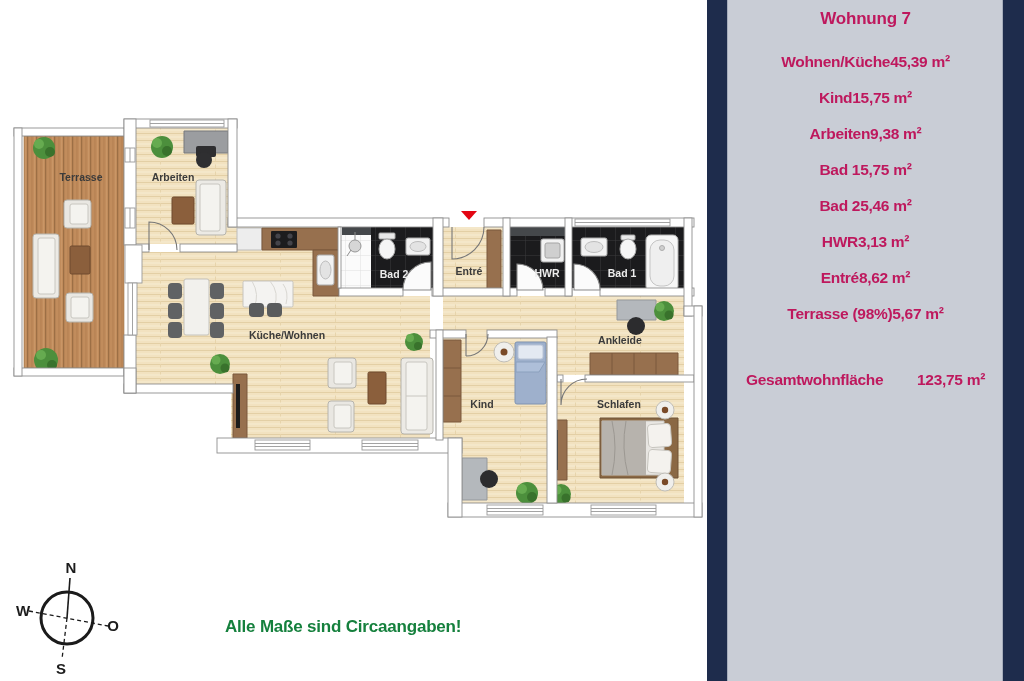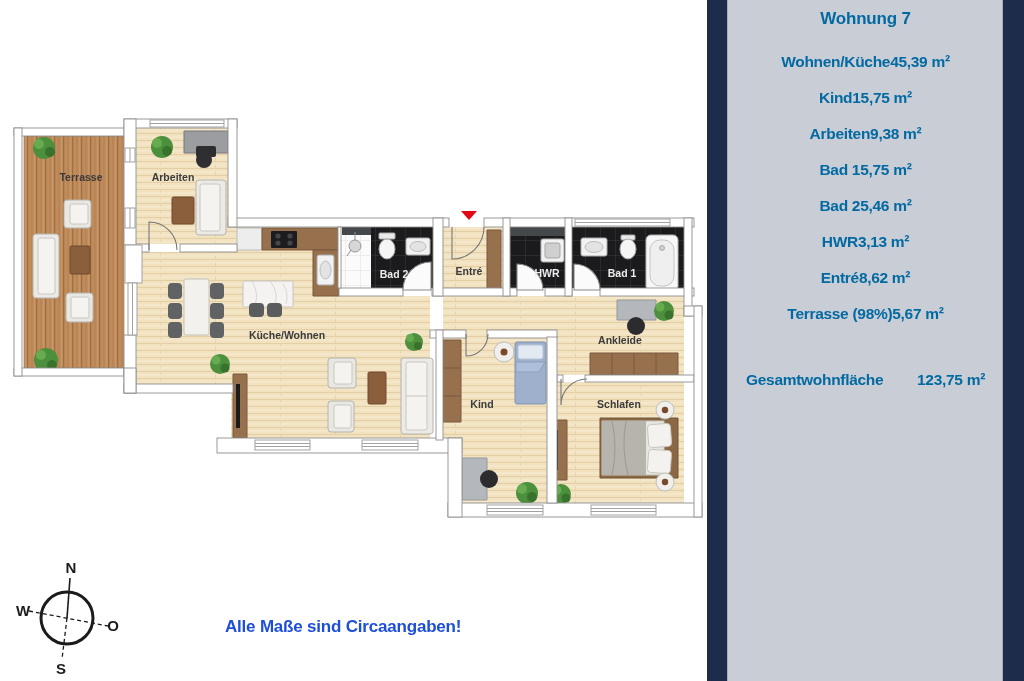--- a/index.html
+++ b/index.html
@@ -7,30 +7,30 @@
        font-family:"Liberation Sans", sans-serif;overflow:hidden;}
   .plan-svg{position:absolute;left:0;top:0;}
   .plan-svg text{font-family:"Liberation Sans", sans-serif;}
   .room-label{font-size:10.5px;font-weight:700;fill:#3b3b3b;text-anchor:middle;}
   .bath-label{font-size:10.5px;font-weight:700;fill:#ededed;text-anchor:middle;}
   .compass-label{font-size:15px;font-weight:700;fill:#1b1b1b;text-anchor:middle;}
 
   .side-panel{position:absolute;top:0;left:707px;width:317px;height:681px;background:#1e2c4c;}
   .panel-card{position:absolute;top:0;bottom:0;left:20px;width:276px;background:#c9cdd6;
               border-left:1px solid #a6adbb;border-right:1px solid #a6adbb;box-sizing:border-box;
-              padding:8px 17px 0 18px;color:#0369a1;}
+              padding:8px 17px 0 18px;color:#be185d;}
   .panel-title{text-align:center;font-weight:700;font-size:17px;line-height:22px;letter-spacing:-0.2px;}
   .rows{margin-top:14px;}
   .row{display:flex;justify-content:center;align-items:center;height:36px;
        font-size:15.5px;font-weight:700;letter-spacing:-0.3px;}
   .row .val{white-space:nowrap;}
   .total-row{display:flex;justify-content:space-between;align-items:flex-end;height:36px;
              margin-top:21px;font-size:15.5px;font-weight:700;letter-spacing:-0.3px;}
   .note{position:absolute;left:225px;top:617px;width:300px;font-size:17px;font-weight:700;
-        color:#1d4ed8;letter-spacing:-0.2px;}
+        color:#15803d;letter-spacing:-0.2px;}
 </style>
 </head>
 <body>
 
 <svg class="plan-svg" width="1024" height="681" viewBox="0 0 1024 681">
   <defs>
     <pattern id="parquet" width="120" height="7" patternUnits="userSpaceOnUse">
       <rect width="120" height="7" fill="#f2e2c0"></rect>
       <rect width="120" height="1" fill="#e3cfa5"></rect>
       <rect y="3.5" width="120" height="1" fill="#f7ecd2"></rect>

